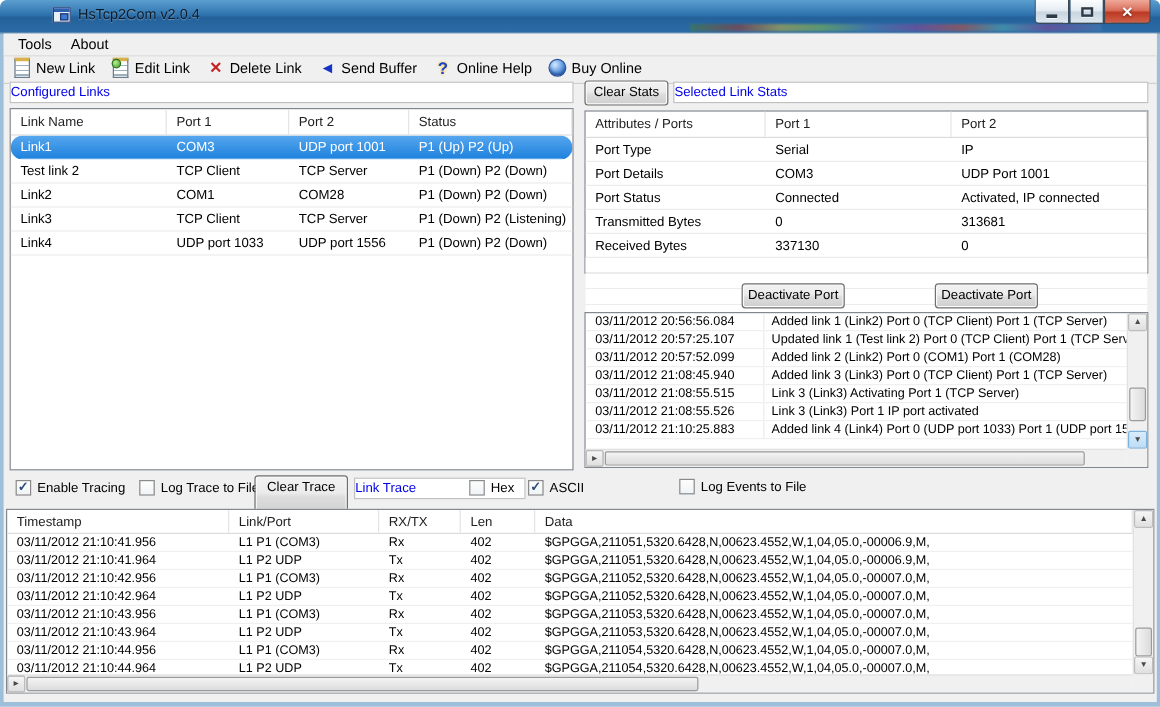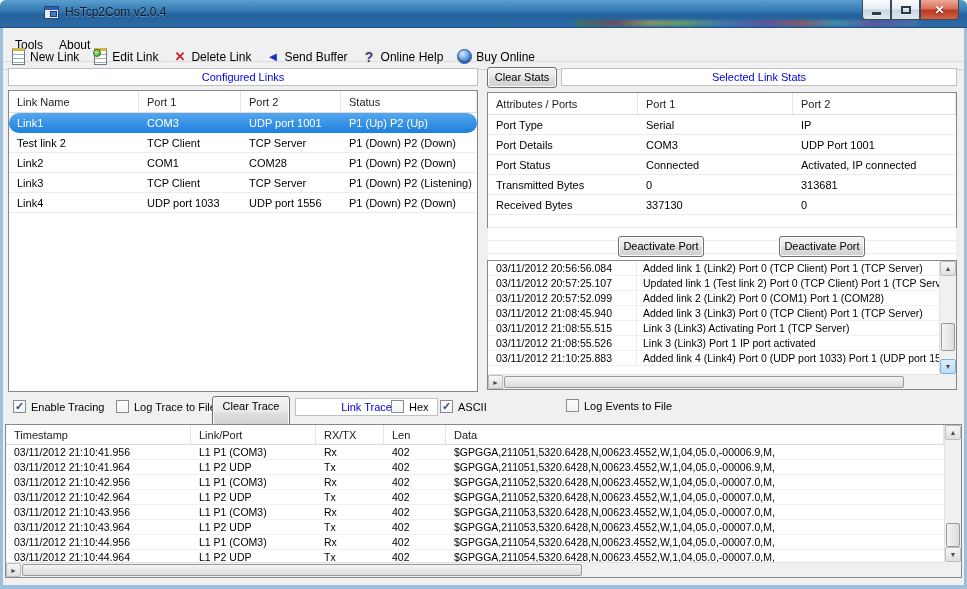--- a/index.html
+++ b/index.html
@@ -24,38 +24,38 @@
   .cap-btn.first { border-radius:0 0 0 4px; }
   .cap-btn.close { width:39px; border-radius:0 0 4px 0;
     background:linear-gradient(#f0a899,#d9705c 45%,#bc3a24 55%,#d06048); }
   .glyph-min { width:9px; height:3px; background:#2e3a46; margin-top:7px; box-shadow:0 1px 0 rgba(255,255,255,.6); }
   .glyph-max { width:10px; height:8px; border:2px solid #2e3a46; background:transparent; box-shadow:0 1px 0 rgba(255,255,255,.5); }
   .glyph-close { color:#fff; font-size:12px; font-weight:bold; text-shadow:0 1px 2px rgba(60,0,0,.7); }
 
   .client { position:absolute; left:3px; right:3px; top:28px; bottom:4px; background:#f0f0f0; overflow:hidden; }
 
   
-  .menubar { position:absolute; left:0; right:0; top:0; height:34px; background:#f0f0f0; border-bottom:1px solid #dcdcdc; display:flex; align-items:center; padding-left:4px; }
+  .menubar { position:absolute; left:0; right:0; top:0; height:19px; background:#f0f0f0; border-bottom:1px solid #dcdcdc; display:flex; align-items:center; padding-left:4px; }
   .menu-item { padding:2px 8px; font-size:12px; }
   .toolbar { position:absolute; left:0; right:0; top:20px; height:22px; display:flex; align-items:flex-start; gap:8px; padding-left:5px; border-bottom:1px solid #cfcfcf; }
   .tb-btn { display:flex; align-items:center; gap:4px; padding:1px 3px; font-size:12px; }
   .tb-icon { width:15px; height:15px; display:flex; align-items:center; justify-content:center; position:relative; }
   .new-link-icon::before, .edit-link-icon::before { content:""; width:11px; height:13px; background:
       repeating-linear-gradient(#fff 0 2px, #fff 2px 3px, #9db0c0 3px 4px); border:1px solid #6b7b8a; border-top:3px solid #d8b24a; }
   .edit-link-icon::after { content:""; position:absolute; left:0; top:0; width:6px; height:6px; border-radius:50%;
       background:radial-gradient(circle at 35% 35%, #b8f090, #3f9a28); border:1px solid #2a6e18; }
   .delete-link-icon::before { content:"\2715"; color:#c42222; font-weight:bold; font-size:13px; }
   .send-buffer-icon::before { content:"\25C4"; color:#1533c4; font-size:13px; }
   .online-help-icon::before { content:"?"; color:#1a3fd4; font-weight:bold; font-size:14px; text-shadow:0 0 3px #ffd34a, 0 0 1px #ffd34a; }
   .buy-online-icon::before { content:""; width:13px; height:13px; border-radius:50%;
       background:radial-gradient(circle at 35% 30%, #d5e9ff, #5a95de 55%, #2a5fae); border:1px solid #26519c;
       box-shadow:inset 0 -2px 2px rgba(0,30,90,.4); }
 
   
-  .band { position:absolute; background:#fff; border:1px solid #c0c0c0; color:#0000e8; text-align:center; font-size:11px; line-height:16px; height:18px; }
+  .band { position:absolute; background:#fff; border:1px solid #c0c0c0; color:#0000e8; font-size:11px; line-height:16px; height:18px; }
 
   
   .panel { position:absolute; background:#fff; border:1px solid #828790; }
   .lv-header { display:flex; height:22px; border-bottom:1px solid #dcdcdc; align-items:center; color:#222; }
   .lv-header > div { padding-left:8px; height:100%; display:flex; align-items:center; border-right:1px solid #e4e4e4; }
   .lv-row { display:flex; align-items:center; border-bottom:1px solid #ececec; white-space:nowrap; }
   .lv-row > div { padding-left:8px; overflow:hidden; }
   .links-table .lv-row { height:20px; }
   .c-l0{width:130px;} .c-l1{width:102px;} .c-l2{width:100px;} .c-l3{flex:1;}
   .row-selected { background:linear-gradient(#56a7ee,#1f82dd); color:#fff; border-bottom:1px solid #1f82dd;border-radius:10px; }

